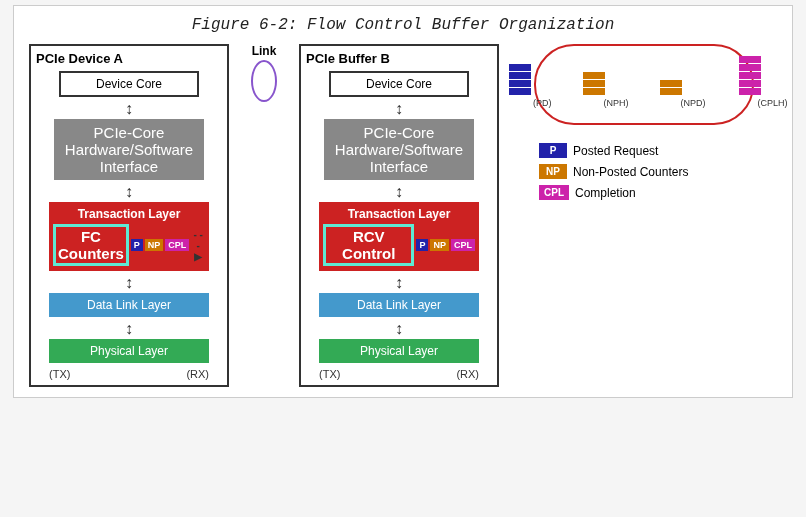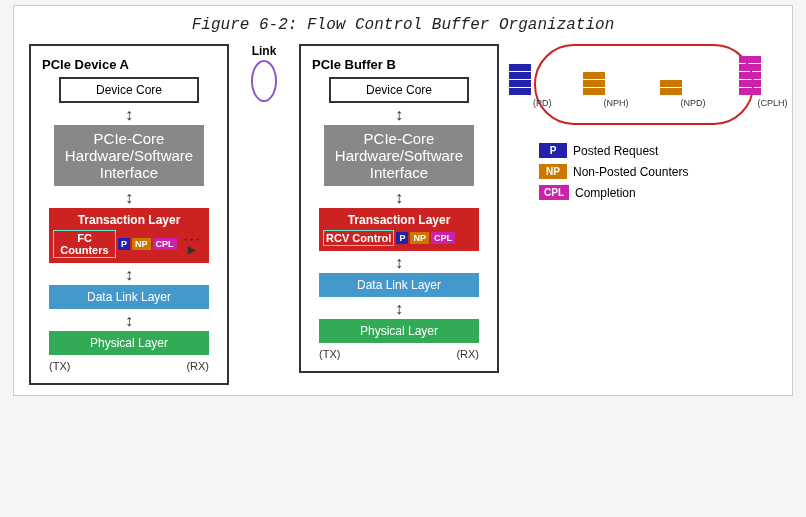--- a/index.html
+++ b/index.html
@@ -29,21 +29,21 @@
       color: #222;
       font-family: Liberation Mono, monospace;
     }
     
     .device-box {
       width: 200px;
       border: 2px solid #333;
       display: flex;
       flex-direction: column;
       align-items: center;
-      padding: 11px;
+      padding: 5px;
       position: relative;
       background: white;
     }
     .device-label {
       font-size: 13px;
       font-weight: bold;
       margin-bottom: 5px;
       align-self: flex-start;
     }
     .device-core {
@@ -82,23 +82,23 @@
       position: relative;
     }
     .fc-area {
       display: flex;
       align-items: center;
       gap: 2px;
       margin-top: 3px;
       font-size: 9px;
     }
     .fc-label {
-      font-size: 11px;
-      color: white;
-      border: 1px solid #5eead4;
+      font-size: 15px;
+      color: white;
+      border: 3px solid #5eead4;
       padding: 1px 2px;
       background: #cc2222;
     }
     .badge-p {
       background: #2222aa;
       color: white;
       font-size: 9px;
       padding: 1px 3px;
       font-weight: bold;
     }

